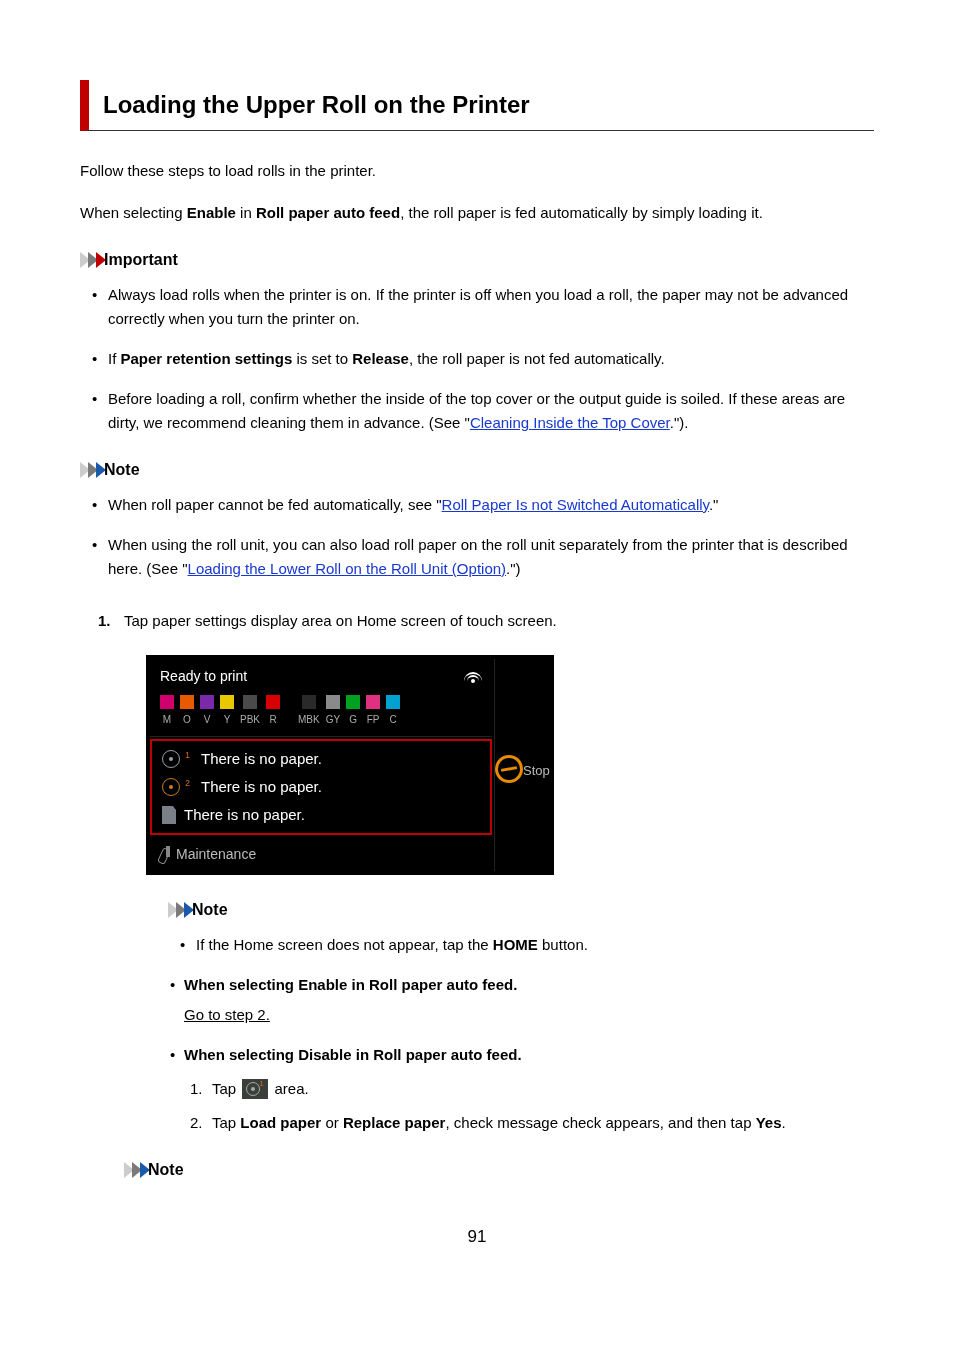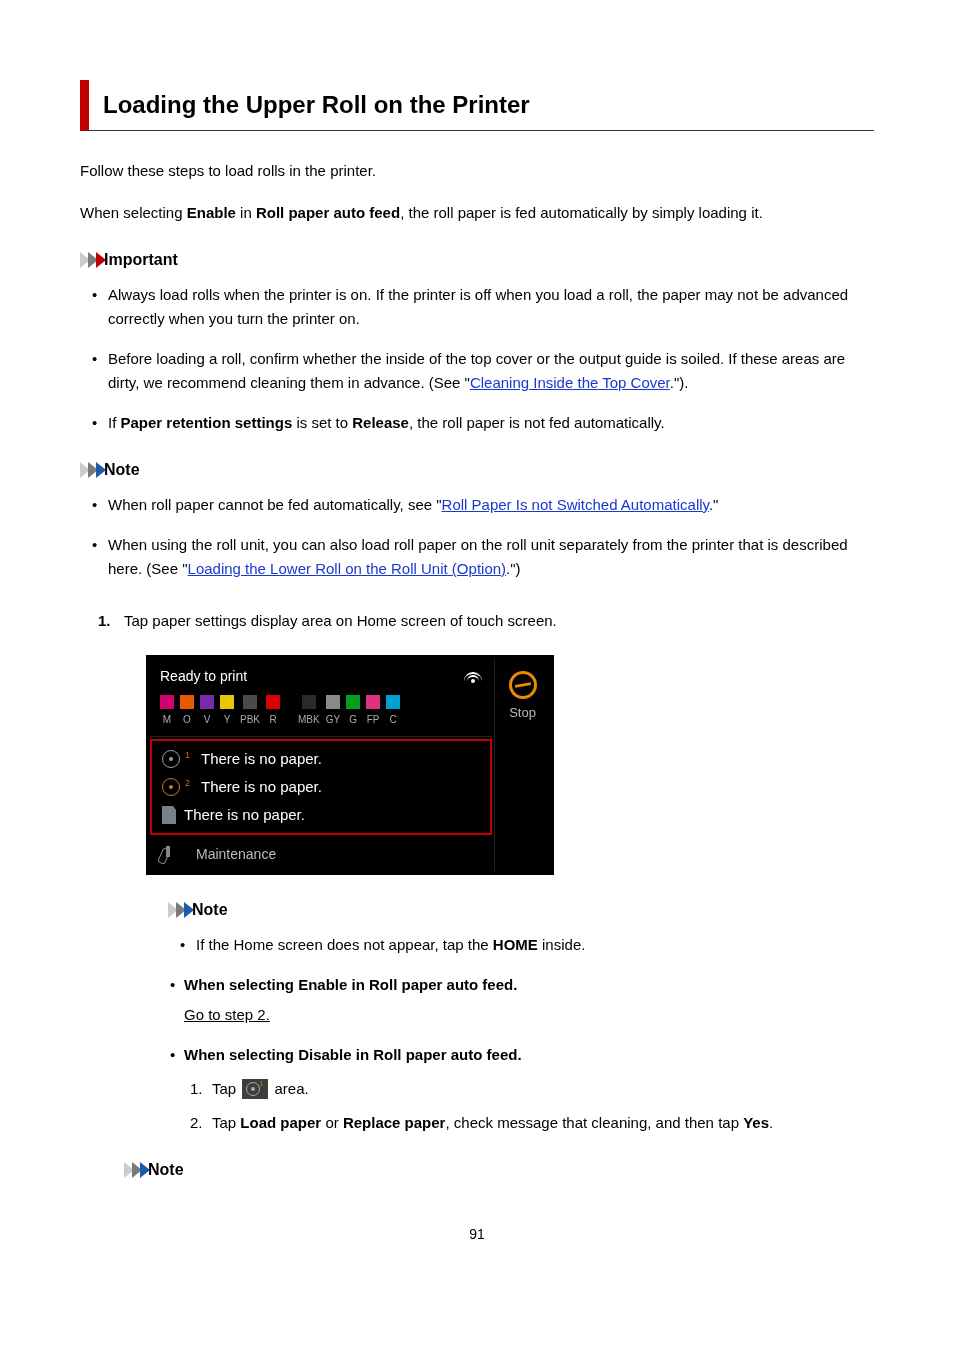--- a/index.html
+++ b/index.html
@@ -149,36 +149,36 @@
     content:""; width:4px; height:4px; background:currentColor; border-radius:50%;
   }
   .roll-sup { font-size:9px; position:relative; top:-4px; left:-3px; }
   .sheet-icon {
     width:14px; height:18px; background:#7a8088; display:inline-block;
     clip-path: polygon(0 0, 78% 0, 100% 22%, 100% 100%, 0 100%);
   }
   .ss-maint {
     grid-column: 1;
     padding: 6px 10px;
-    display:flex; align-items:center; gap:20px;
+    display:flex; align-items:center; gap:0;
     color:#bbb;
   }
   .maint-icon {
     width:16px; height:16px; position:relative;
   }
   .maint-icon::before {
     content:""; position:absolute; left:6px; top:0; width:4px; height:11px; background:#888;
   }
   .maint-icon::after {
     content:""; position:absolute; left:0; top:2px; width:6px; height:14px;
     border:1.5px solid #888; border-radius:3px; transform:rotate(25deg);
   }
   .ss-stop {
     grid-column: 2; grid-row: 1 / span 4;
-    display:flex; flex-direction:column; align-items:center; justify-content:flex-start;
+    display:flex; flex-direction:row; align-items:center; justify-content:flex-start;
     padding-top: 12px;
     color:#bbb; font-size:13px;
     border-left:1px solid #222;
   }
   .stop-icon {
     width:28px; height:28px; border:3px solid #e88b00; border-radius:50%;
     position:relative; margin-bottom:4px;
   }
   .stop-icon::after {
     content:""; position:absolute; left:3px; right:3px; top:50%; height:3px;
@@ -215,21 +215,21 @@
     width:14px; height:14px; border:1.5px solid #a8a8a8; border-radius:50%;
     position:relative;
   }
   .inline-roll-badge .ri::after{
     content:""; position:absolute; left:4px; top:4px; width:4px; height:4px; background:#a8a8a8; border-radius:50%;
   }
   .inline-roll-badge .rs {
     font-size:8px; color:#d06a1a; position:relative; top:-5px; left:-1px;
   }
   .pagenum {
-    text-align:center; margin-top: 40px; font-size: 14px;
+    text-align:center; margin-top: 40px; font-size: 17px;
   }
   .step-text { margin-top: 6px; text-decoration: underline; }
 </style>
 </head>
 <body>
 
 <div class="title-wrap">
   <h1>Loading the Upper Roll on the Printer</h1>
 </div>
 
@@ -244,24 +244,24 @@
     <span class="chevrons">
       <span class="chev"></span>
         <span class="chev dark"></span>
         <span class="chev red"></span>
     </span>
     <span class="label">Important</span>
   </div>
   <ul class="bullets">
     <li>Always load rolls when the printer is on. If the printer is off when you load a roll, the paper may not be advanced correctly when you turn the printer on.</li>
     <li>
-      <span>Before loading a roll, confirm whether the inside of the top cover or the output guide is soiled. If these areas are dirty, we recommend cleaning them in advance. (See "</span><a href="#" class="link">Cleaning Inside the Top Cover</a><span>.").</span>
+      <span>If </span><b>Paper retention settings</b><span> is set to </span><b>Release</b><span>, the roll paper is not fed automatically.</span>
     </li>
     <li>
-      <span>If </span><b>Paper retention settings</b><span> is set to </span><b>Release</b><span>, the roll paper is not fed automatically.</span>
+      <span>Before loading a roll, confirm whether the inside of the top cover or the output guide is soiled. If these areas are dirty, we recommend cleaning them in advance. (See "</span><a href="#" class="link">Cleaning Inside the Top Cover</a><span>.").</span>
     </li>
   </ul>
 </div>
 
 <div class="callout">
   <div class="callout-head">
     <span class="chevrons">
       <span class="chev"></span>
         <span class="chev dark"></span>
         <span class="chev blue"></span>
@@ -373,21 +373,21 @@
       <div class="callout-head">
         <span class="chevrons">
           <span class="chev"></span>
             <span class="chev dark"></span>
             <span class="chev blue"></span>
         </span>
         <span class="label">Note</span>
       </div>
       <ul class="bullets">
         <li>
-          <span>If the Home screen does not appear, tap the </span><b>HOME</b><span> inside.</span>
+          <span>If the Home screen does not appear, tap the </span><b>HOME</b><span> button.</span>
         </li>
       </ul>
     </div>
 
     
     <ul class="sub-bullets" style="margin-left:44px; margin-top:0;">
       <li>
         <span class="sub-bold">When selecting Enable in Roll paper auto feed.</span>
         <div class="step-text">Go to step 2.</div>
       </li>
@@ -396,21 +396,21 @@
         <ol class="sub-steps">
           <li>
             <span class="sn">1.</span>
             <span>Tap </span><span class="inline-roll-badge">
                 <span class="ri"></span>
                 <span class="rs">1</span>
               </span><span> area.</span>
           </li>
           <li>
             <span class="sn">2.</span>
-            <span>Tap </span><b>Load paper</b><span> or </span><b>Replace paper</b><span>, check message that cleaning, and then tap </span><b>Yes</b><span>.</span>
+            <span>Tap </span><b>Load paper</b><span> or </span><b>Replace paper</b><span>, check message check appears, and then tap </span><b>Yes</b><span>.</span>
           </li>
         </ol>
       </li>
     </ul>
 
     
     <div class="callout" style="margin-left:0;">
       <div class="callout-head">
         <span class="chevrons">
           <span class="chev"></span>

